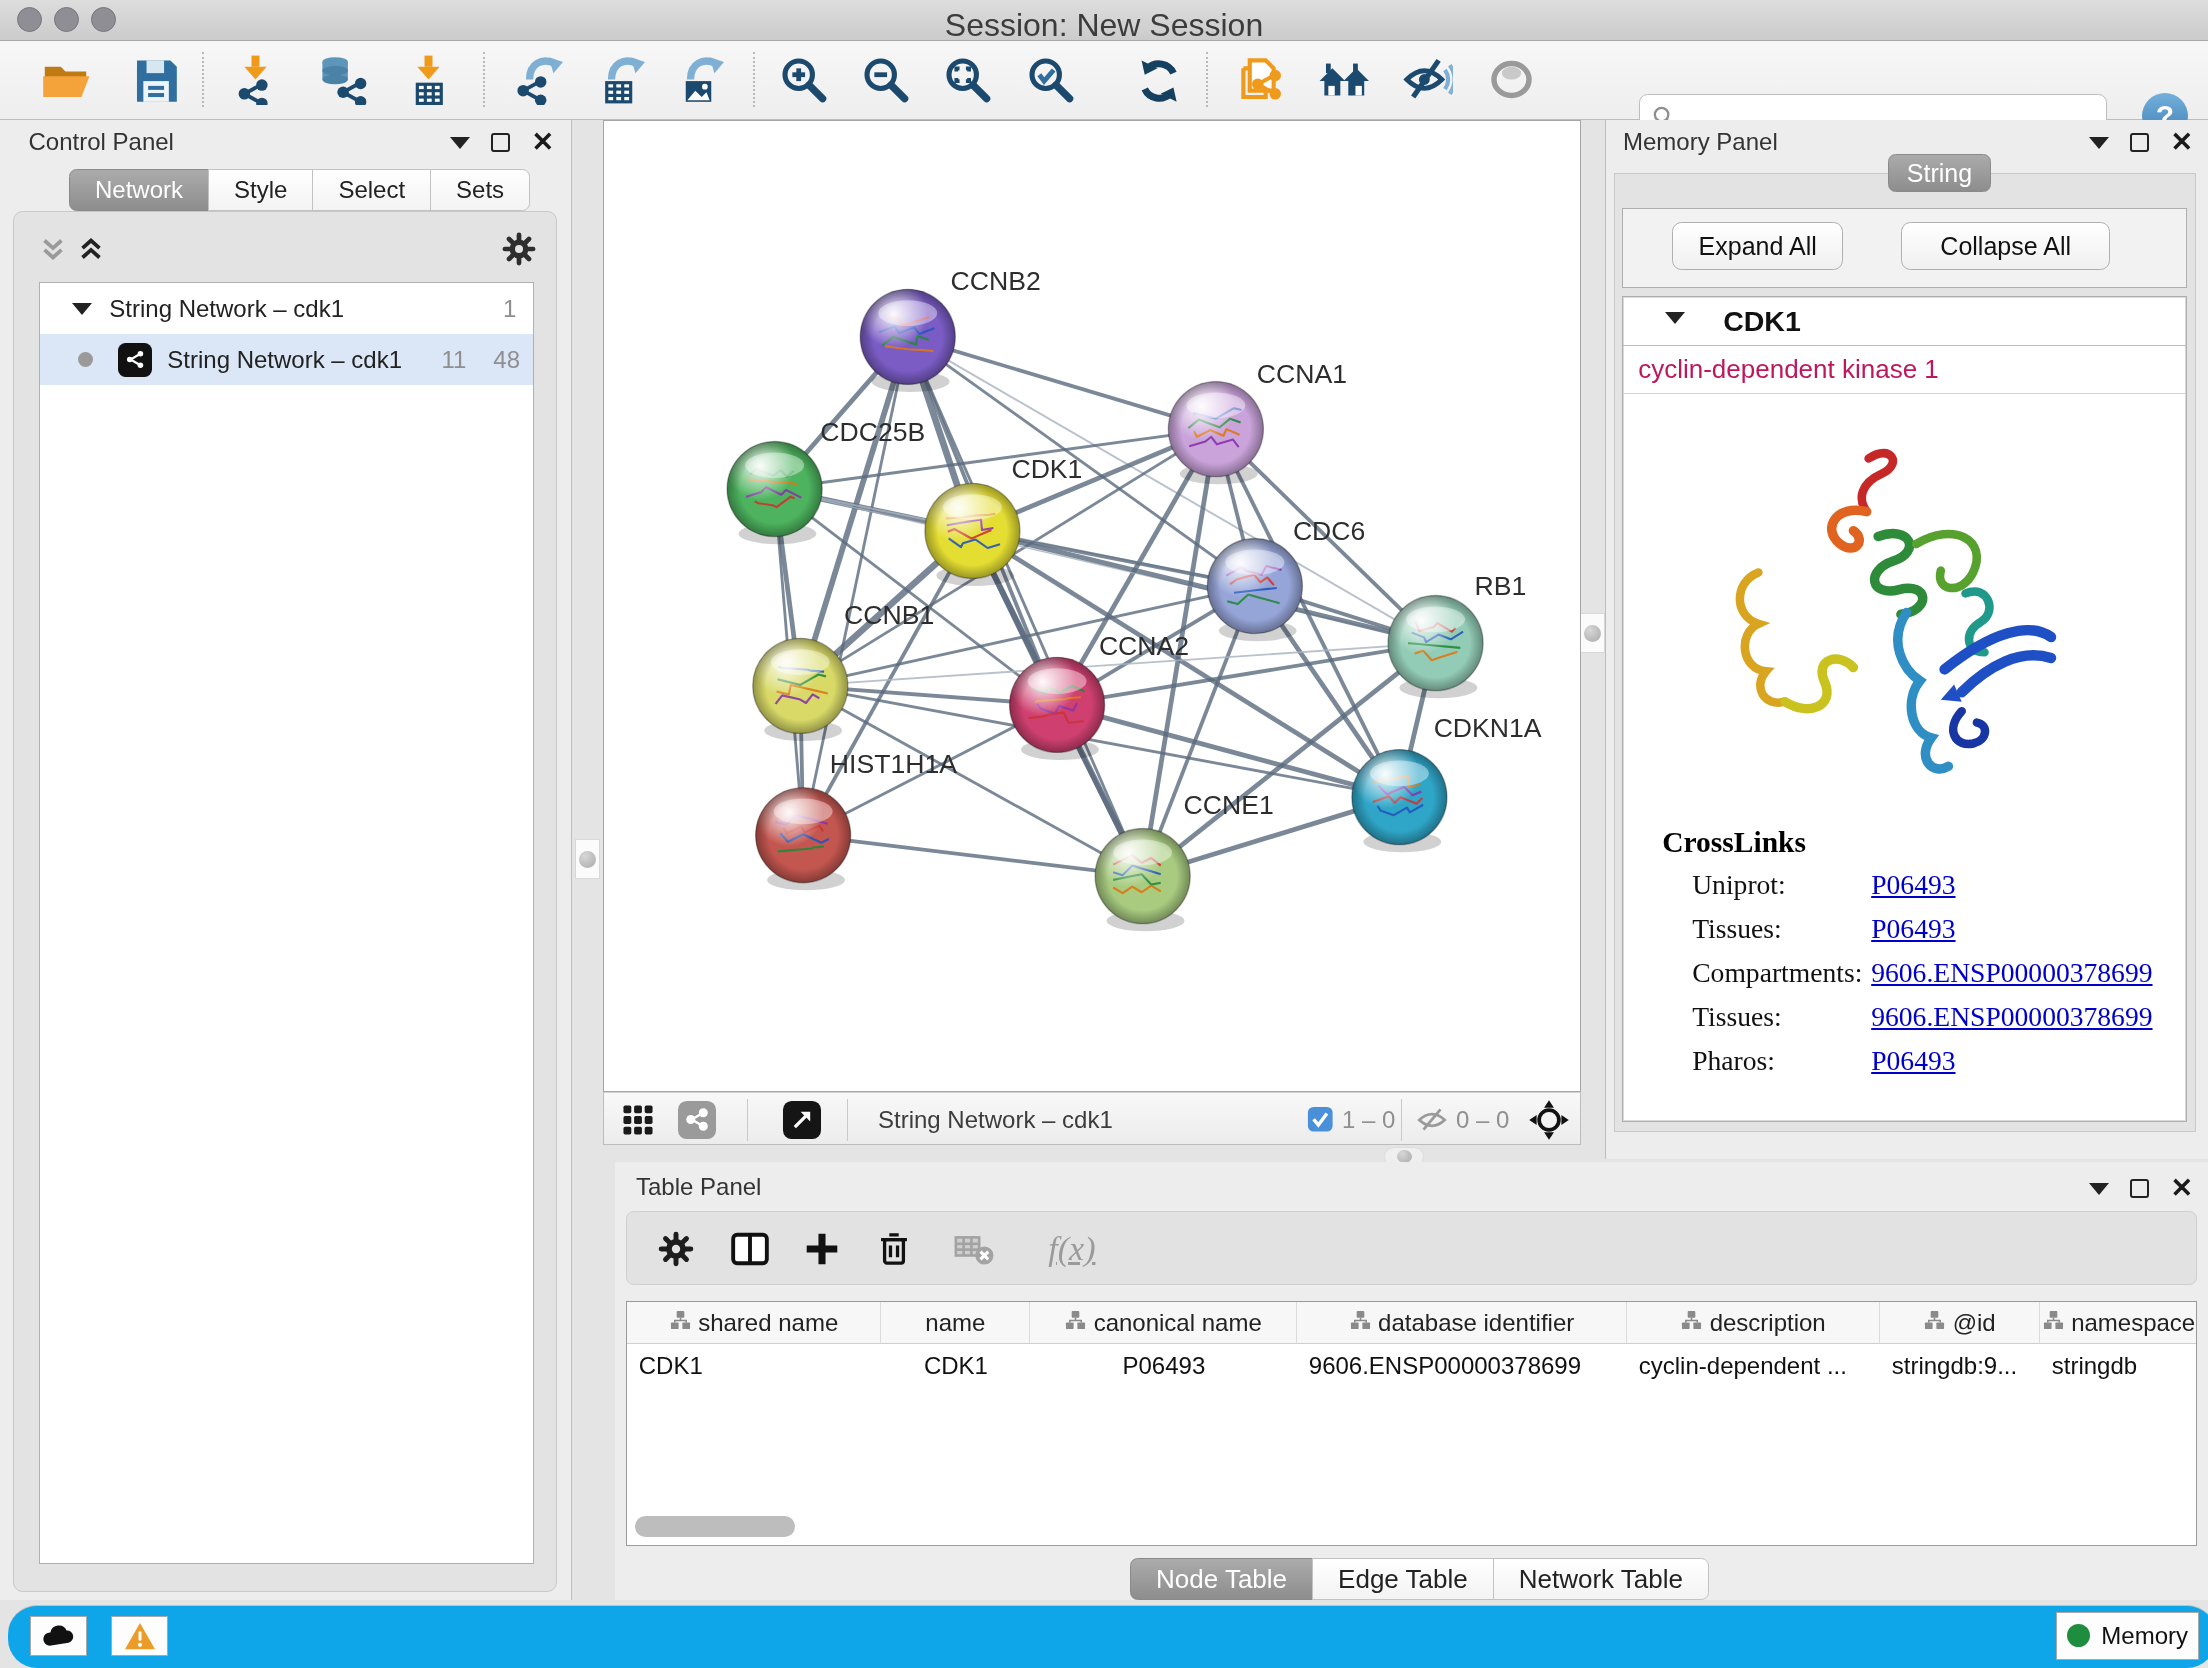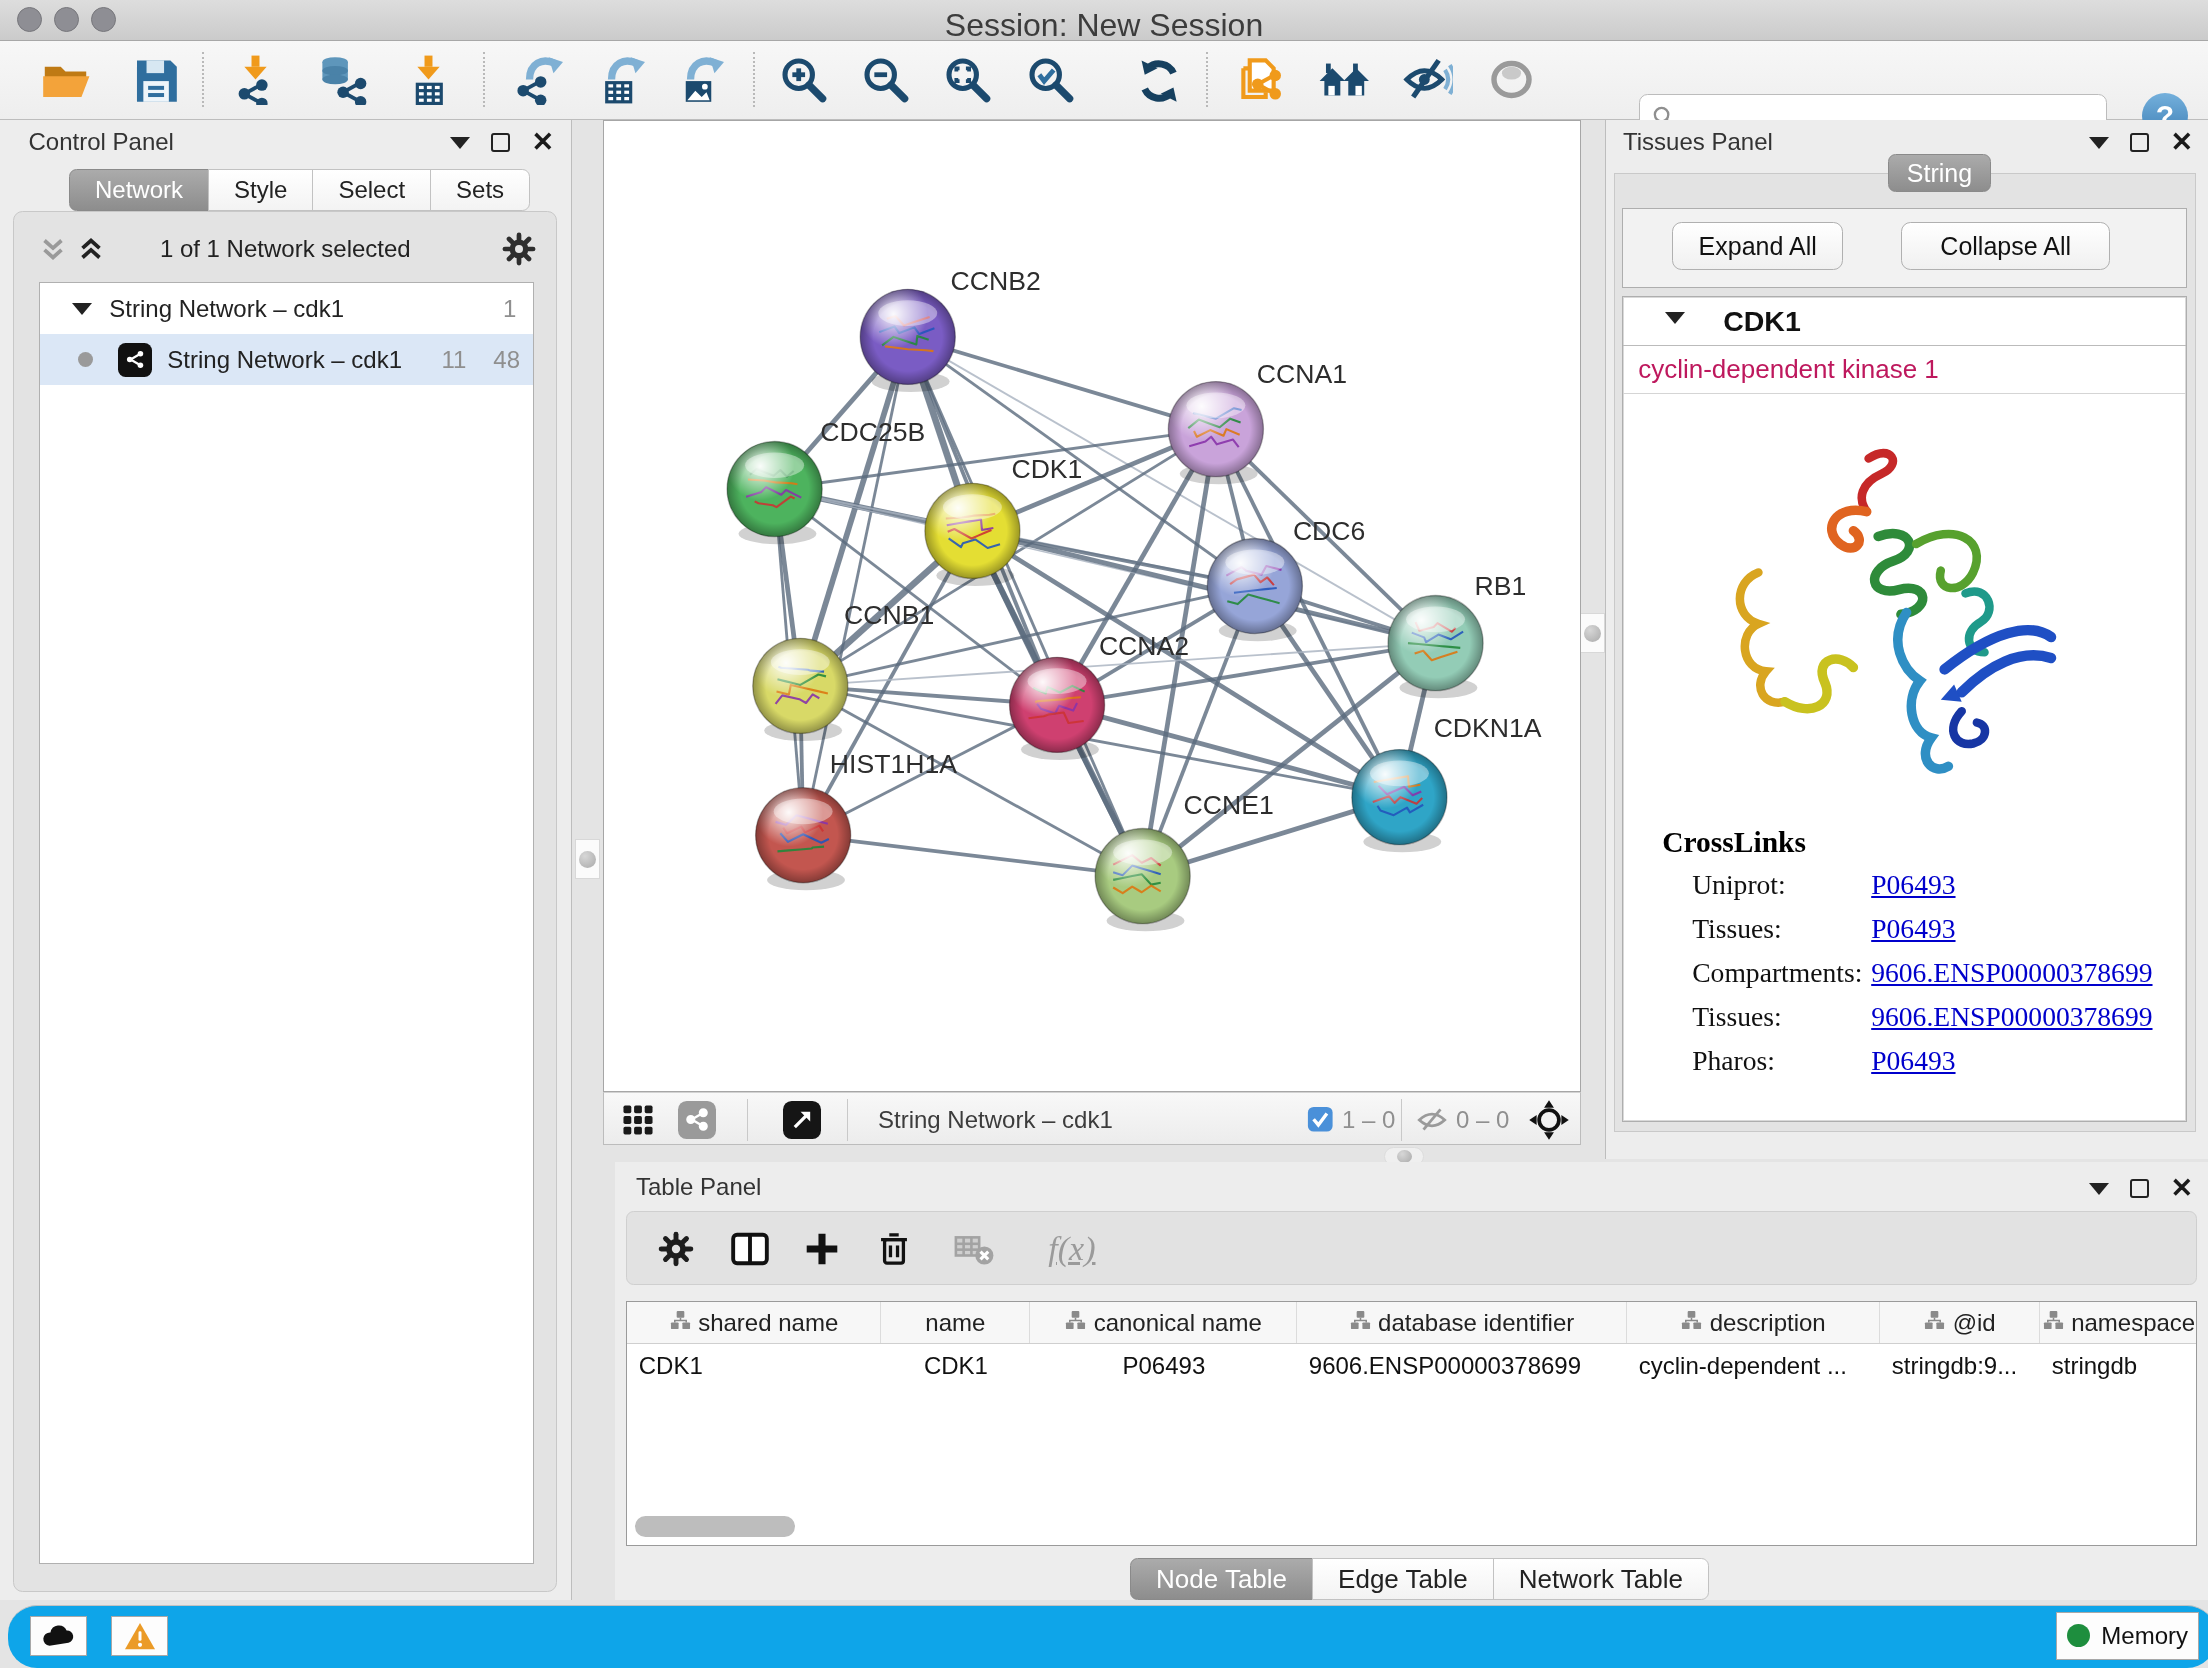--- a/index.html
+++ b/index.html
@@ -404,21 +404,20 @@
         <span class="chev" style="left:23px">
           <svg width="32" height="32" viewBox="0 0 34 34" fill="none" stroke="#9a9a9a" stroke-width="4">
               <path d="M8 8l9 8 9-8M8 18l9 8 9-8"></path>
             </svg>
         </span>
         <span class="chev" style="left:61px">
           <svg width="32" height="32" viewBox="0 0 34 34" fill="none" stroke="#222" stroke-width="4">
               <path d="M8 26l9-8 9 8M8 16l9-8 9 8"></path>
             </svg>
         </span>
-        <div class="cp-sel-label">1 of 1 Network selected</div>
         <span class="cp-gear">
           <svg width="40" height="40" viewBox="0 0 34 34">
               <g fill="#2e2e2e">
                 <rect x="15" y="3" width="4" height="28" rx="2"></rect>
                 <rect x="15" y="3" width="4" height="28" rx="2" transform="rotate(45 17 17)"></rect>
                 <rect x="15" y="3" width="4" height="28" rx="2" transform="rotate(90 17 17)"></rect>
                 <rect x="15" y="3" width="4" height="28" rx="2" transform="rotate(135 17 17)"></rect>
                 <circle cx="17" cy="17" r="8"></circle>
               </g>
               <circle cx="17" cy="17" r="3.4" fill="#e3e3e3"></circle>
@@ -795,21 +794,21 @@
             <path d="M17 1l4 6h-8z"></path>
             <path d="M17 33l-4-6h8z"></path>
             <path d="M1 17l6-4v8z"></path>
             <path d="M33 17l-6 4v-8z"></path>
           </g>
         </svg>
     </div>
   </div>
 
   <div class="results-panel">
-    <div class="panel-title" style="position:absolute;left:17px;top:7.6px">Tissues Panel</div>
+    <div class="panel-title" style="position:absolute;left:17px;top:7.6px">Memory Panel</div>
     <div class="pt-icons" style="right:15px;top:13.3px">
       <span class="tri-down"></span>
       <span class="sq-icon"></span>
       <span class="x-icon">✕</span>
     </div>
     <div class="rp-tab">String</div>
     <div class="rp-box">
       <div class="rp-btnrow">
         <div class="rp-btn" style="left:49px;width:171px">Expand All</div>
         <div class="rp-btn" style="left:278px;width:209px">Collapse All</div>

